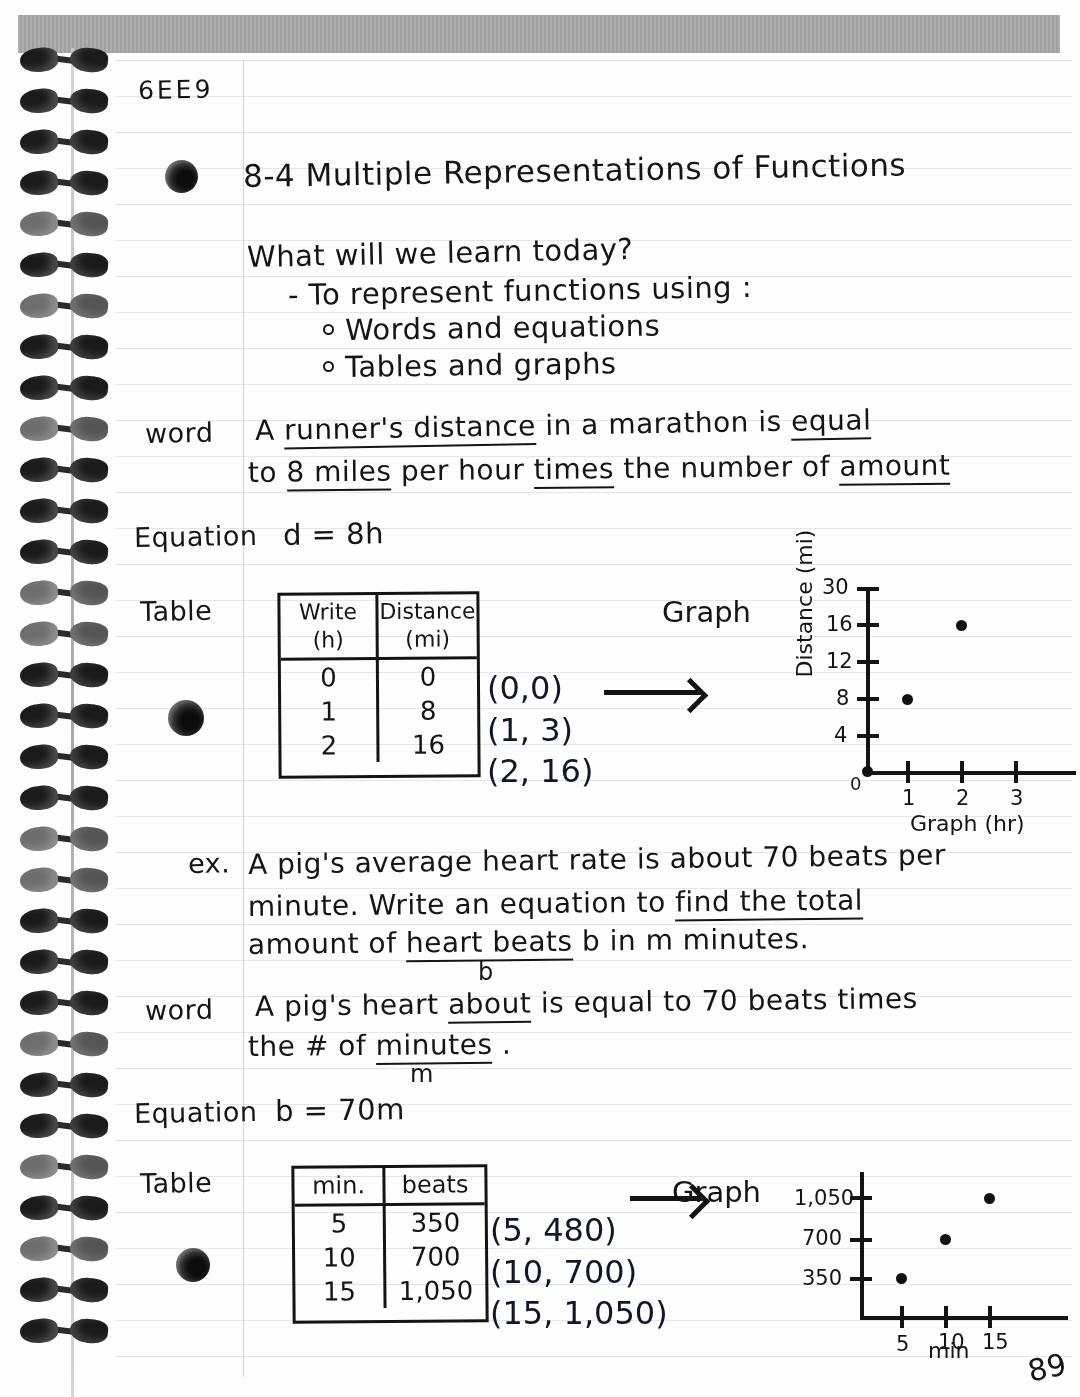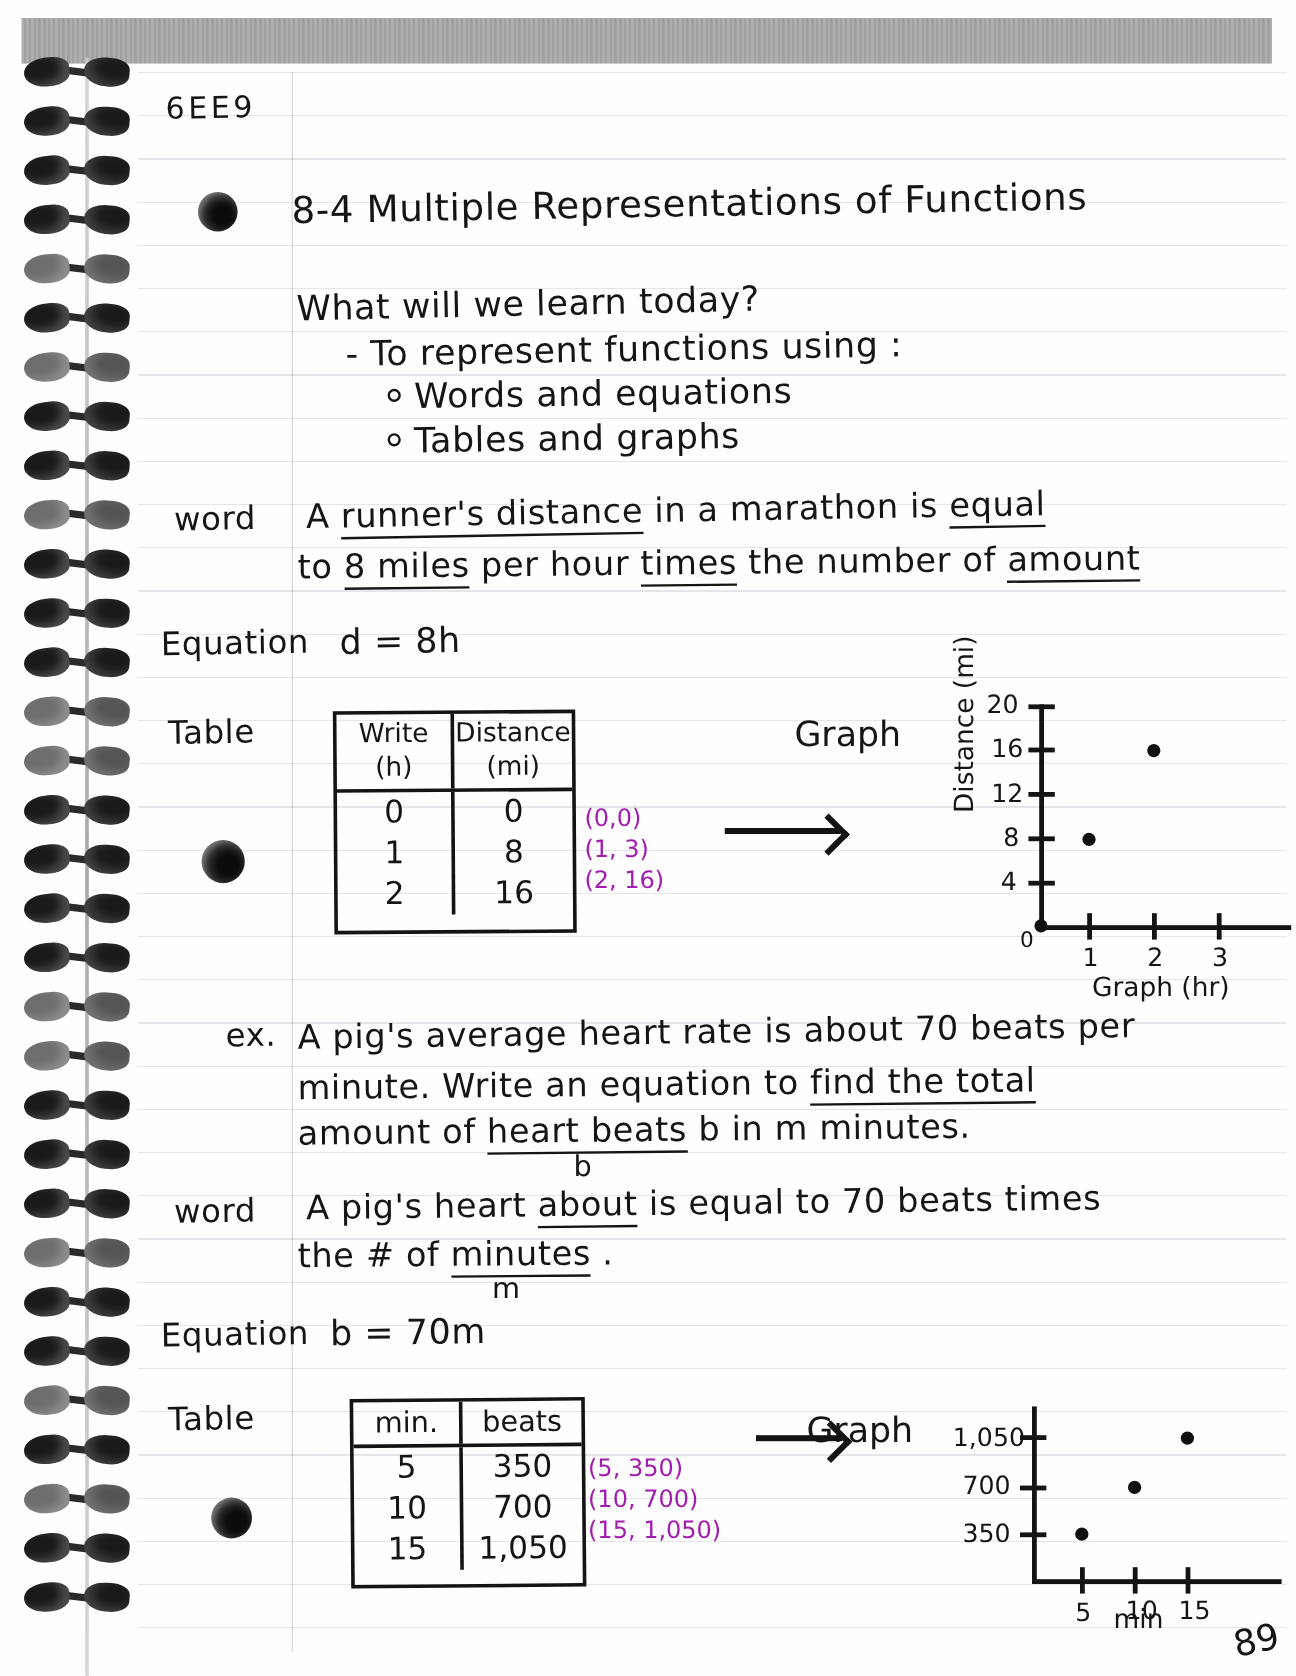--- a/index.html
+++ b/index.html
@@ -73,21 +73,21 @@
 
   
   .htable{position:absolute;border:3px solid #141414;}
   .htable .hdr{display:flex;border-bottom:3px solid #141414;}
   .htable .body{display:flex;}
   .htable .col{box-sizing:border-box;}
   .htable .vsplit{border-right:3px solid #141414;}
   .htable .cell{text-align:center;font-size:26px;padding:2px 0;color:#151515;}
   .htable .chd{font-size:22px;line-height:1.05;padding:5px 0 6px;}
 
-  .pairs{position:absolute;font-size:20px;line-height:1.30;color:#a21caf;}
+  .pairs{position:absolute;font-size:32px;line-height:1.30;color:#0f172a;}
 
   .arrow{position:absolute;height:0;border-top:5px solid #141414;}
   .arrow:after{content:"";position:absolute;right:-3px;top:-12px;
       width:20px;height:20px;border-top:5px solid #141414;border-right:5px solid #141414;
       transform:rotate(45deg);}
 
   
   .graph{position:absolute;}
   .axis-y{position:absolute;width:4px;background:#141414;}
   .axis-x{position:absolute;height:4px;background:#141414;}
@@ -356,21 +356,21 @@
 
     <div class="axis-y" style="left:66px;top:12px;height:188px;"></div>
     <div class="axis-x" style="left:66px;top:196px;width:210px;"></div>
 
     <div class="tick-y" style="left:57px;top:12px;"></div>
     <div class="tick-y" style="left:57px;top:48px;"></div>
     <div class="tick-y" style="left:57px;top:85px;"></div>
     <div class="tick-y" style="left:57px;top:122px;"></div>
     <div class="tick-y" style="left:57px;top:159px;"></div>
 
-    <div class="tlab" style="left:22px;top:0px;">20</div>
+    <div class="tlab" style="left:22px;top:0px;">30</div>
     <div class="tlab" style="left:26px;top:37px;">16</div>
     <div class="tlab" style="left:26px;top:74px;">12</div>
     <div class="tlab" style="left:36px;top:111px;">8</div>
     <div class="tlab" style="left:34px;top:148px;">4</div>
     <div class="tlab" style="left:50px;top:198px;font-size:18px;">0</div>
 
     <div class="tick-x" style="left:106px;top:186px;"></div>
     <div class="tick-x" style="left:160px;top:186px;"></div>
     <div class="tick-x" style="left:214px;top:186px;"></div>
 
@@ -429,21 +429,21 @@
       </div>
       <div class="col" style="width:52%;">
         <div class="cell">350</div>
         <div class="cell">700</div>
         <div class="cell">1,050</div>
       </div>
     </div>
   </div>
 
   <div class="pairs" style="left:490px;top:1210px;">
-    <div>(5, 350)</div>
+    <div>(5, 480)</div>
     <div>(10, 700)</div>
     <div>(15, 1,050)</div>
   </div>
 
   <div class="arrow" style="left:630px;top:1196px;width:72px;"></div>
 
   <div class="glabel" style="left:672px;top:1175px;">Graph</div>
 
   <div class="graph" style="left:760px;top:1170px;width:320px;height:210px;">
     <div class="axis-y" style="left:100px;top:2px;height:148px;"></div>

